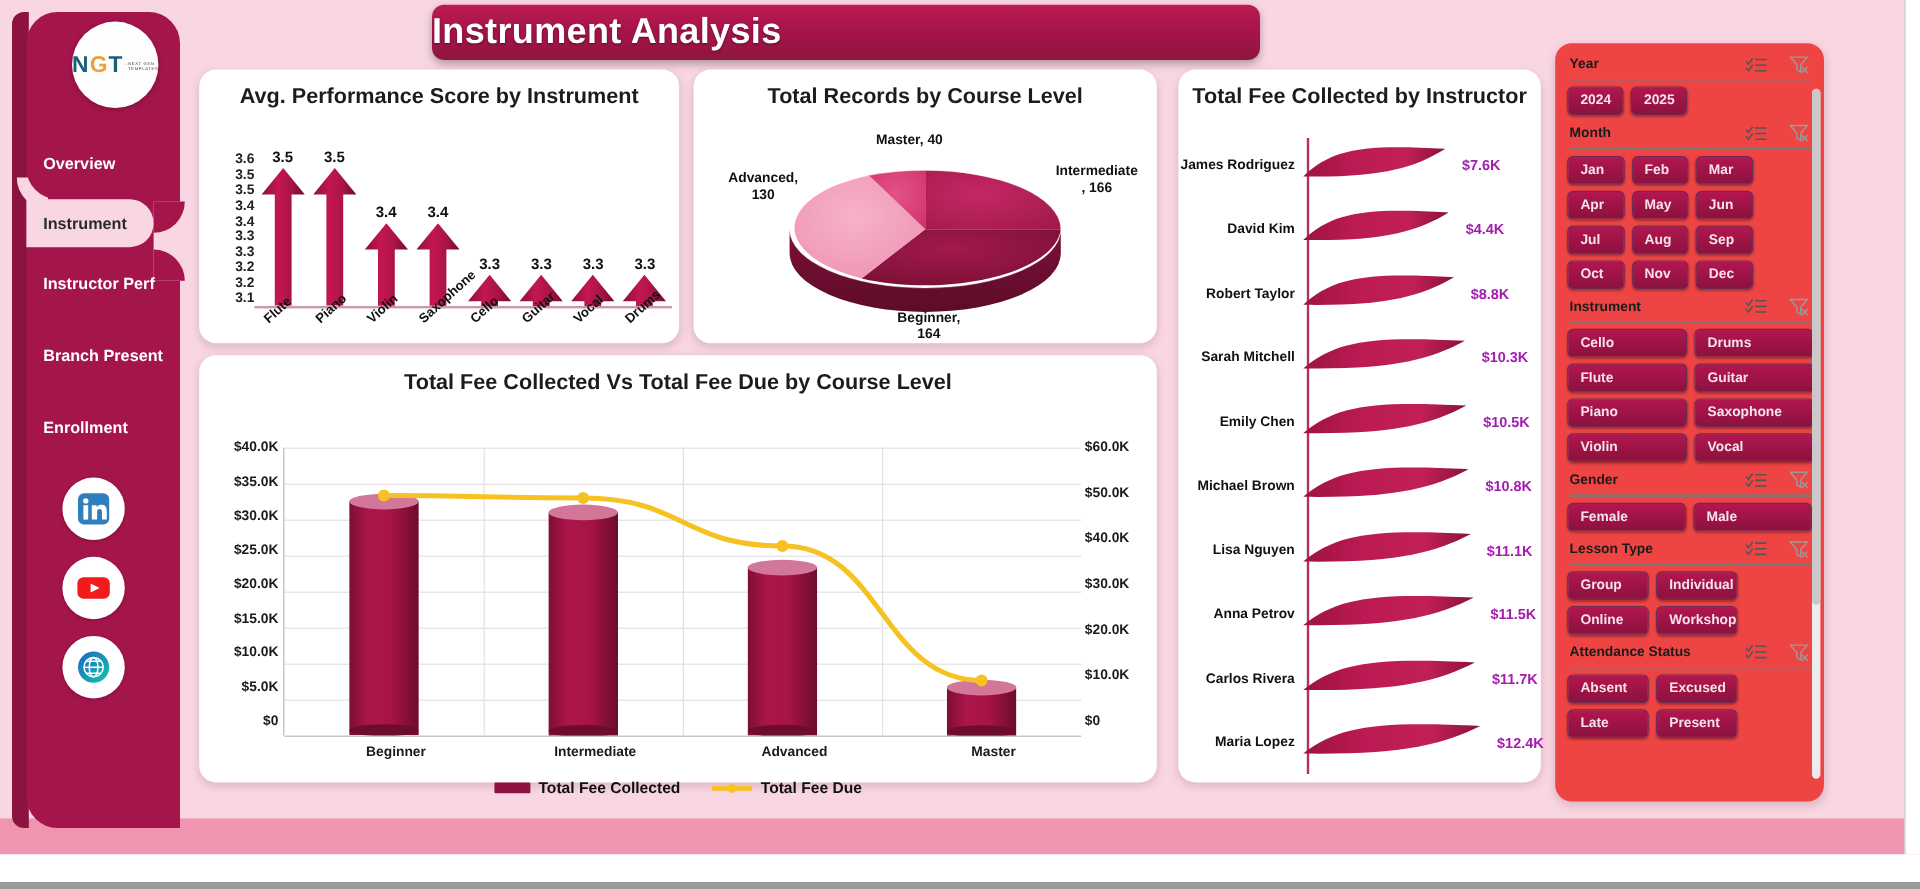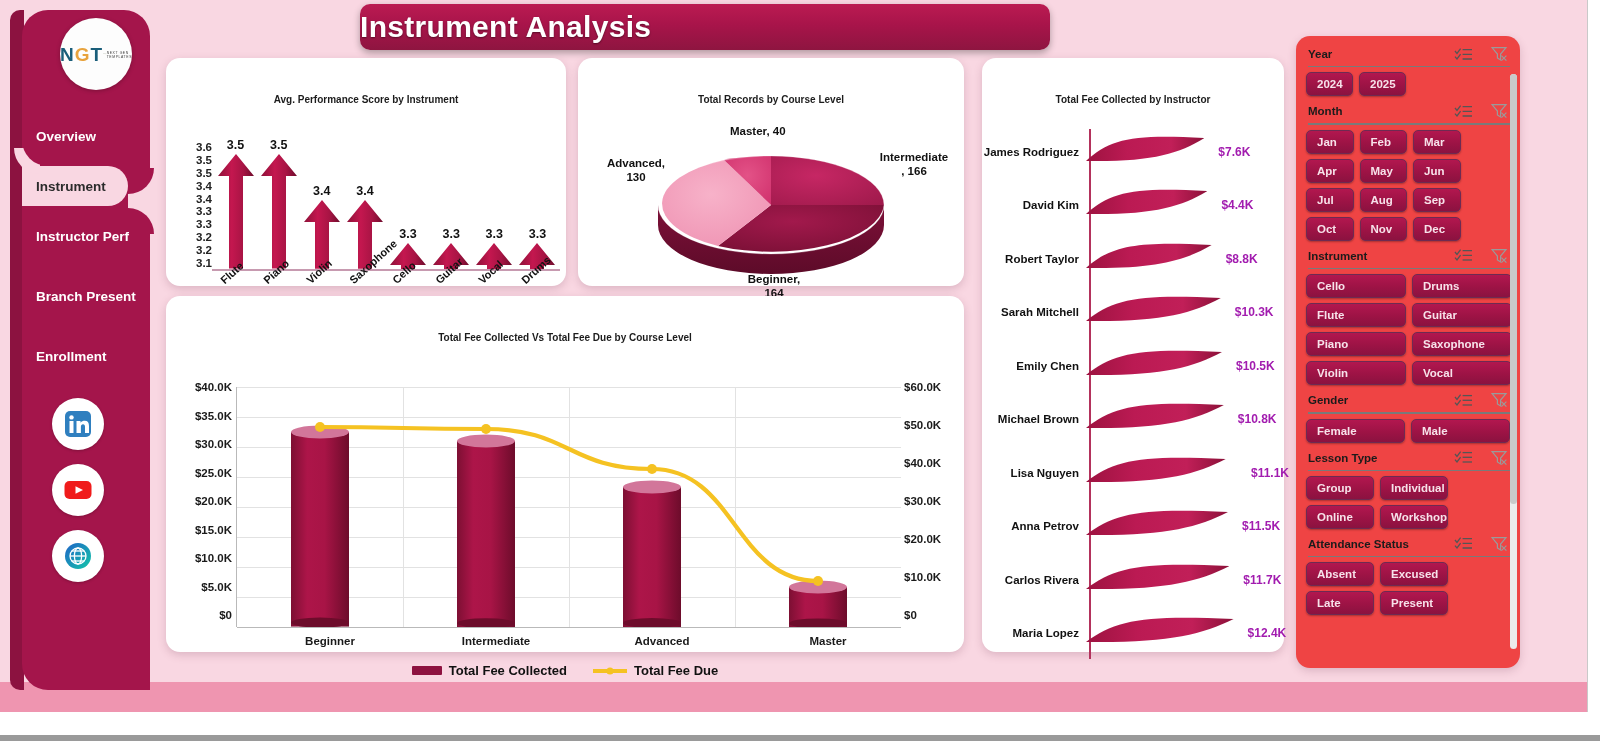--- a/index.html
+++ b/index.html
@@ -111,23 +111,22 @@
     color: #ffffff; font-size: 30px; font-weight: bold; letter-spacing: .3px;
     text-shadow: 0 1px 2px rgba(0,0,0,.45);
   }
 
   
   .card {
     position: absolute; background: #ffffff; border-radius: 14px;
     box-shadow: 0 3px 8px rgba(120,60,85,.22);
   }
   .card-title {
-    text-align: center; font-size: 10px; font-weight: bold; color: #1c1c1c;
+    text-align: center; font-size: 18px; font-weight: bold; color: #1c1c1c;
     padding-top: 12px;
-    margin-top: 24px;
   }
 
   #card-perf  { left: 166px; top: 58px;  width: 400px; height: 228px; }
   #card-pie   { left: 578px; top: 58px;  width: 386px; height: 228px; }
   #card-instr { left: 982px; top: 58px;  width: 302px; height: 594px; }
   #card-combo { left: 166px; top: 296px; width: 798px; height: 356px; }
 
   
   .perf-plot { position: relative; width: 400px; height: 185px; }
   .perf-yaxis {
@@ -662,21 +661,21 @@
                   <linearGradient id="rg6" x1="0" y1="0" x2="1" y2="0">
                     <stop offset="0%" stop-color="#9d1340"></stop>
                     <stop offset="35%" stop-color="#bb1a53"></stop>
                     <stop offset="72%" stop-color="#c11f58"></stop>
                     <stop offset="100%" stop-color="#8c1139"></stop>
                   </linearGradient>
                 </defs>
                 <path d="M0 29 C 27.93483870967742 6, 58.663161290322584 2, 139.6741935483871 6 C 108.94587096774195 22, 76.82080645161291 30, 0 29 Z" fill="url(#rg6)"></path>
               </svg>
             </div>
-            <div class="instr-value" style="left:269px;text-align:center;">$11.1K</div>
+            <div class="instr-value" style="left:257px;text-align:center;">$11.1K</div>
           </div>
           <div class="instr-row">
             <div class="instr-name">Anna Petrov</div>
             <div class="instr-bar">
               <svg width="142.11290322580646" height="40" viewBox="0 0 142.11290322580646 40" preserveAspectRatio="none">
                 <defs>
                   <linearGradient id="rg7" x1="0" y1="0" x2="1" y2="0">
                     <stop offset="0%" stop-color="#9d1340"></stop>
                     <stop offset="35%" stop-color="#bb1a53"></stop>
                     <stop offset="72%" stop-color="#c11f58"></stop>

